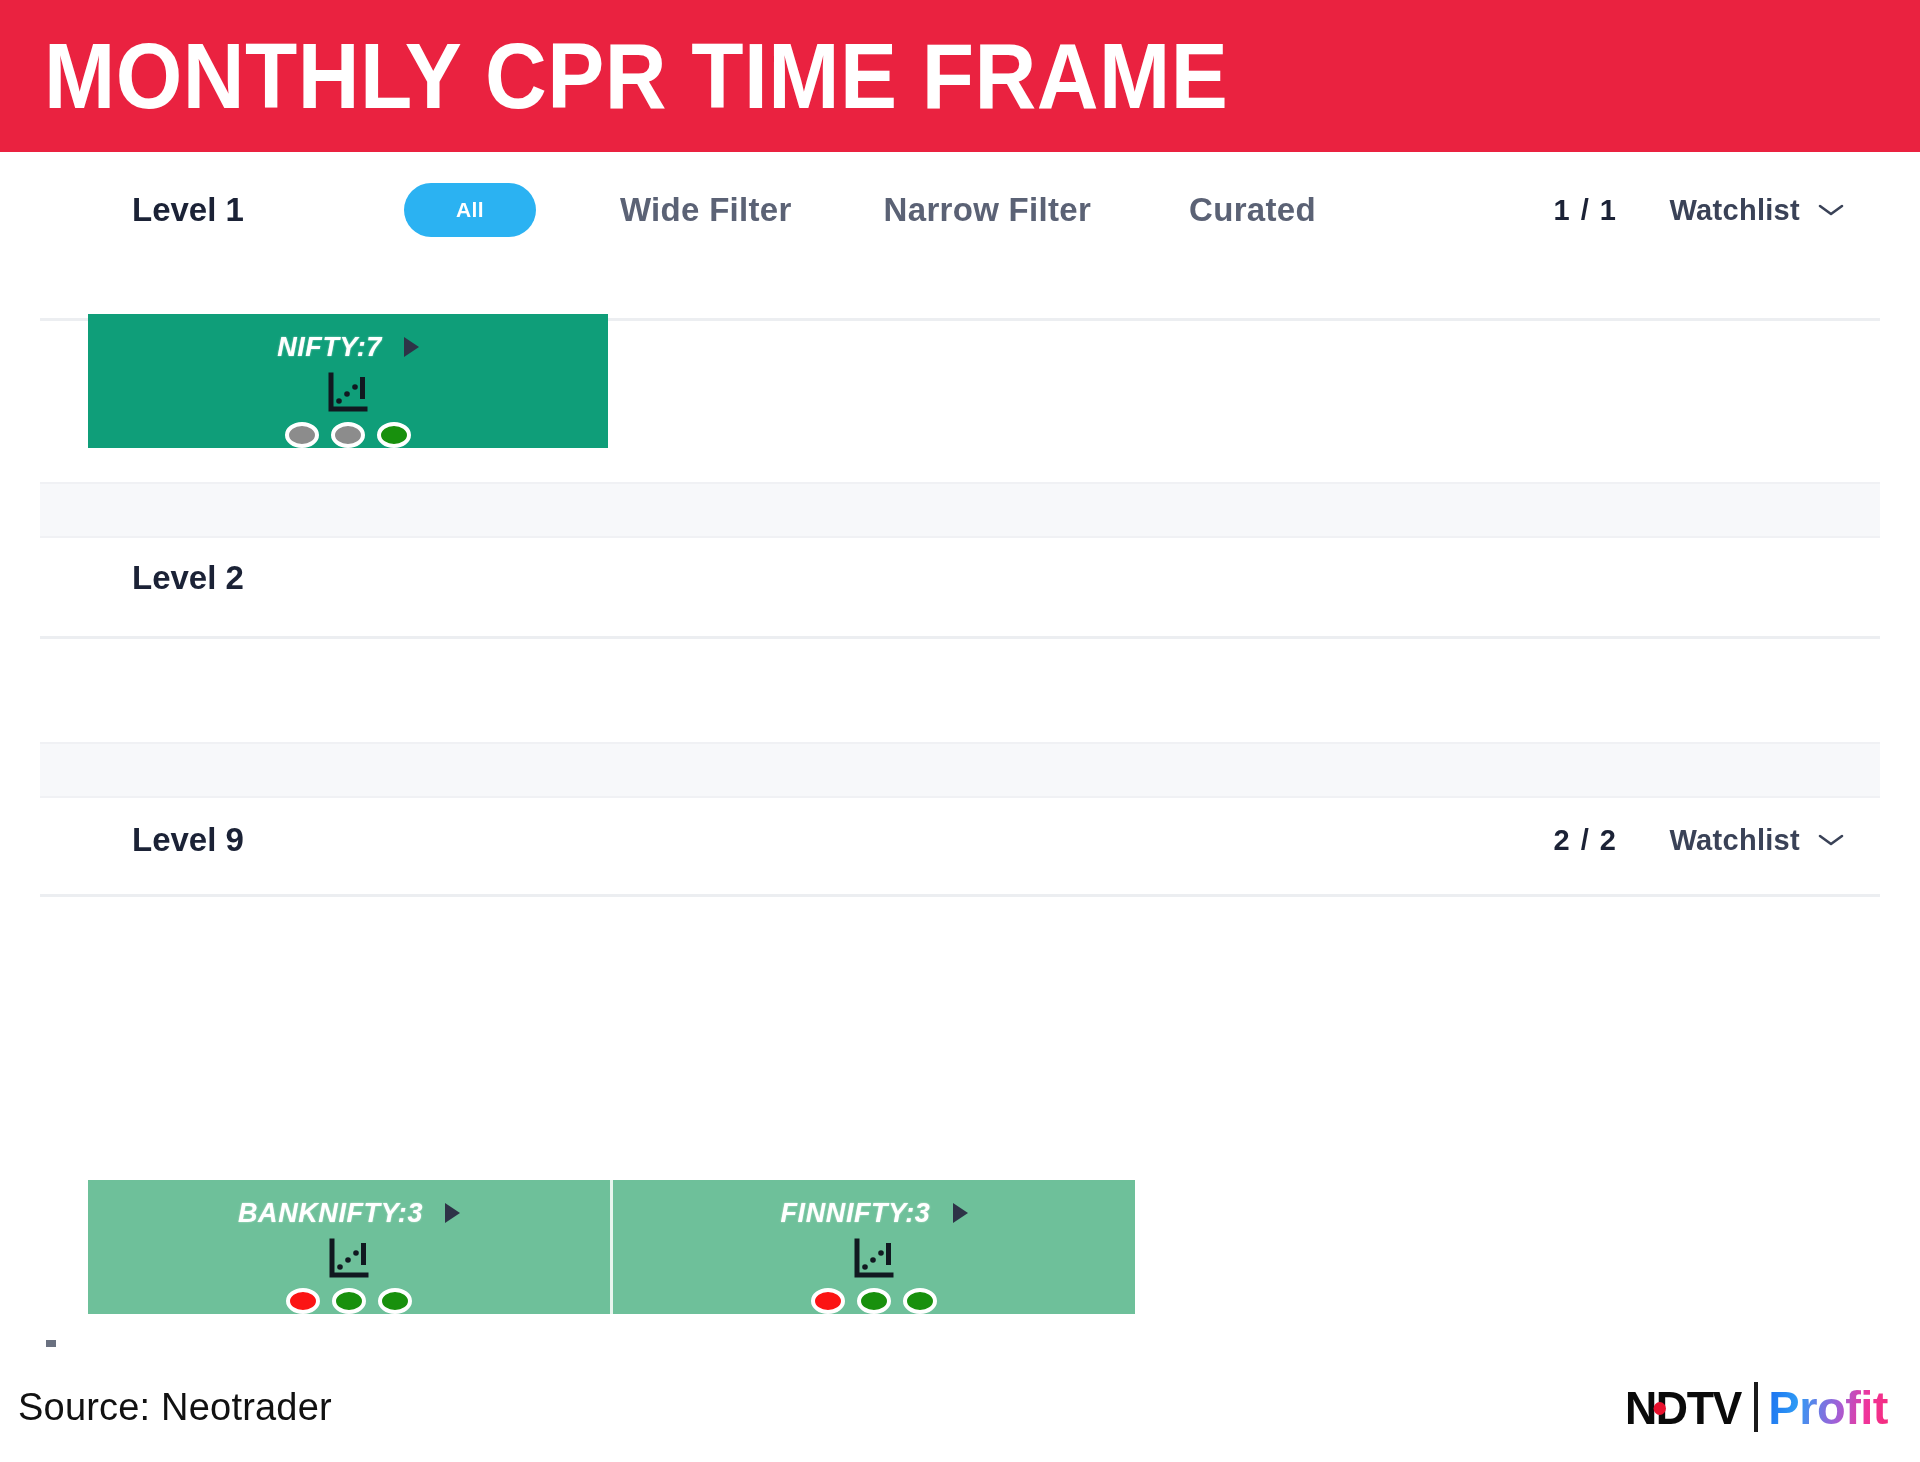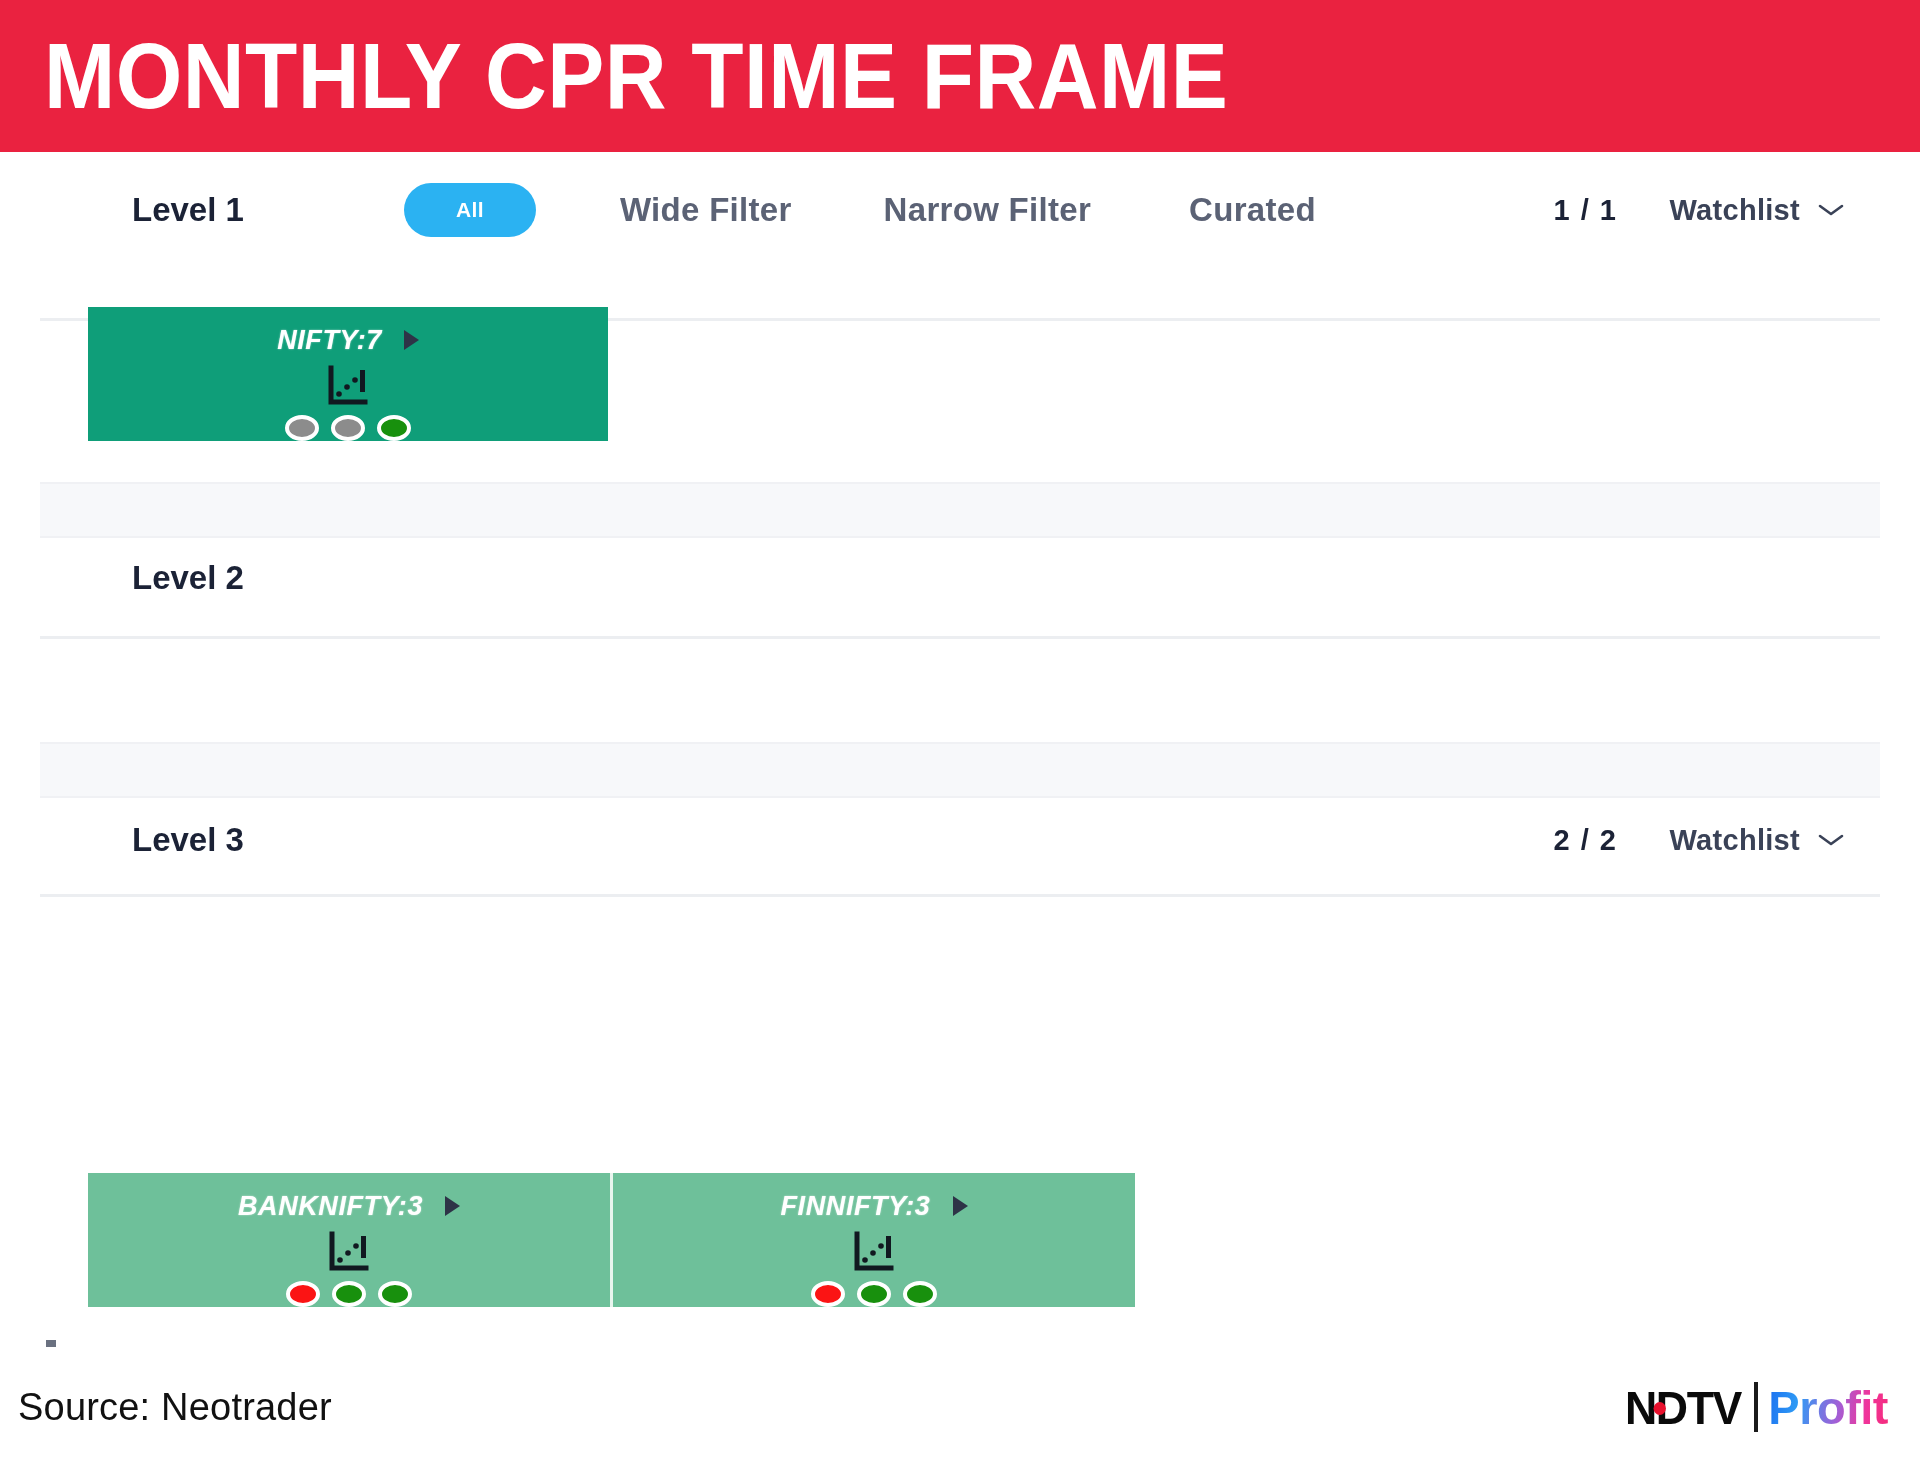--- a/index.html
+++ b/index.html
@@ -155,21 +155,21 @@
     height: 56px;
     background: #f7f8fa;
     border-top: 2px solid #f0f1f4;
     border-bottom: 2px solid #f0f1f4;
   }
 
   
   .tile-row {
     position: absolute;
     display: flex;
-    align-items: center;
+    align-items: flex-start;
   }
 
   .tile {
     position: relative;
     display: flex;
     flex-direction: column;
     align-items: center;
     justify-content: flex-start;
     cursor: pointer;
     padding-top: 14px;
@@ -356,21 +356,21 @@
     <div class="level-row" style="top:378px;">
       <div class="level-title">Level 2</div>
       <div class="spacer"></div>
     </div>
 
     <div class="divider" style="top:484px;"></div>
 
     <div class="band" style="top:590px;"></div>
 
     <div class="level-row" style="top:640px;">
-      <div class="level-title">Level 3</div>
+      <div class="level-title">Level 9</div>
 
       <div class="spacer"></div>
 
       <span class="count-text">2 / 2</span>
 
       <div class="watchlist-wrap">
         <span class="watchlist-label">Watchlist</span>
         <span class="chev">
           <svg viewBox="0 0 26 14" width="26" height="14" aria-hidden="true">
             <path d="M2 3 L13 11 L24 3" fill="none" stroke="#3a4257" stroke-width="2.6" stroke-linecap="round" stroke-linejoin="round"></path>

